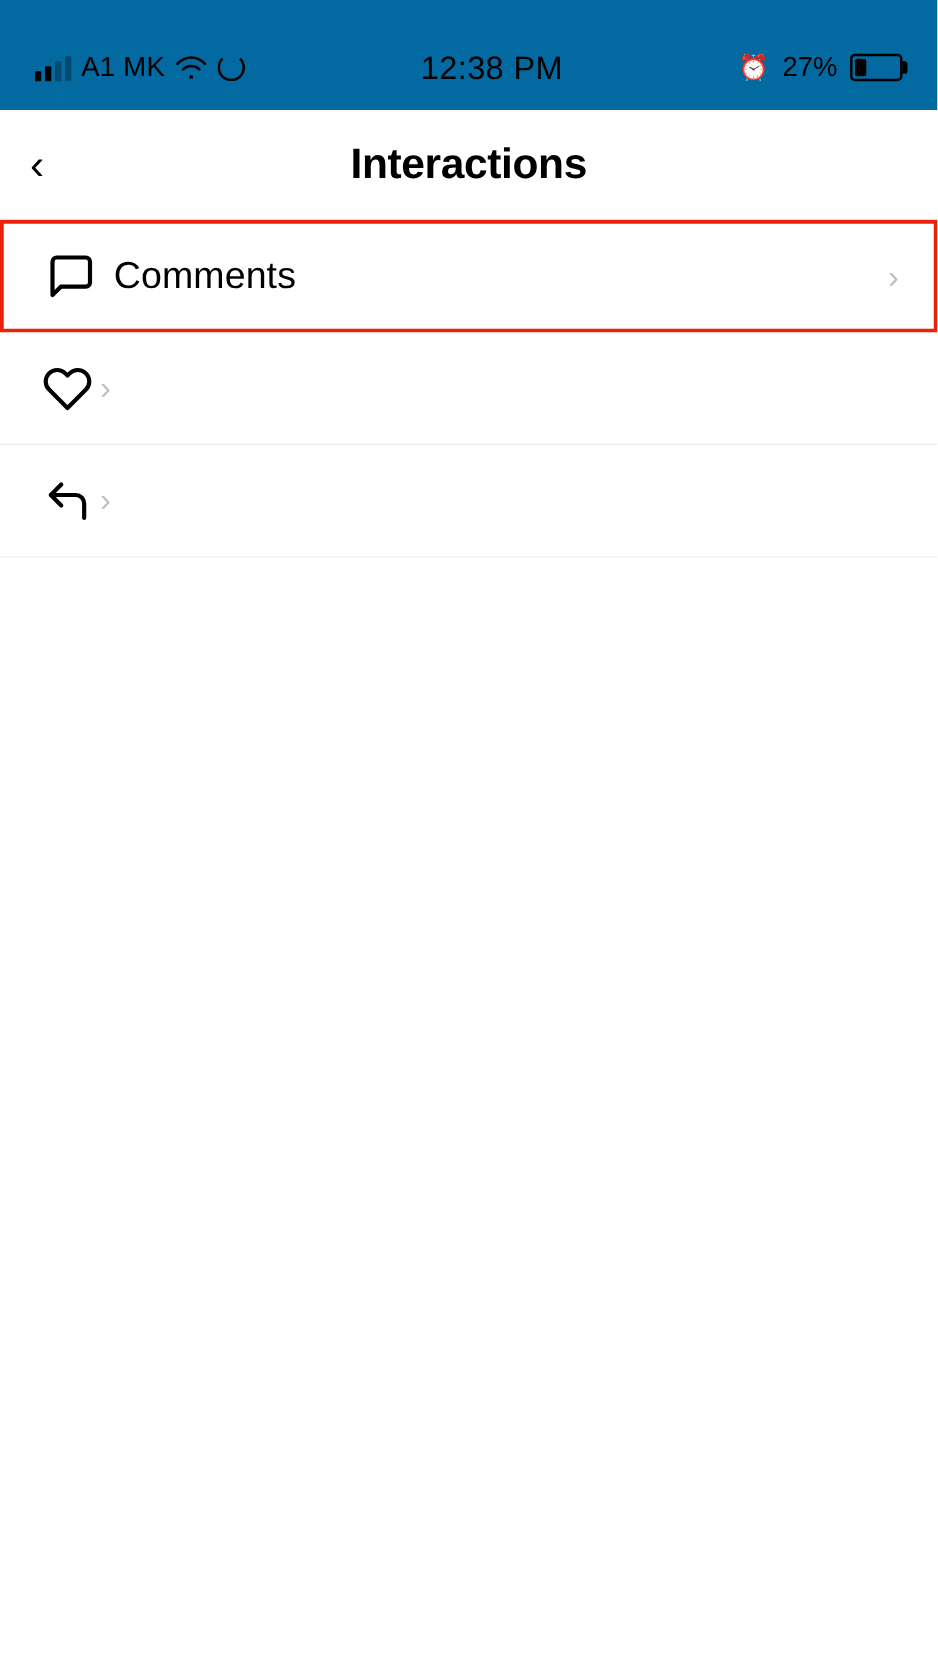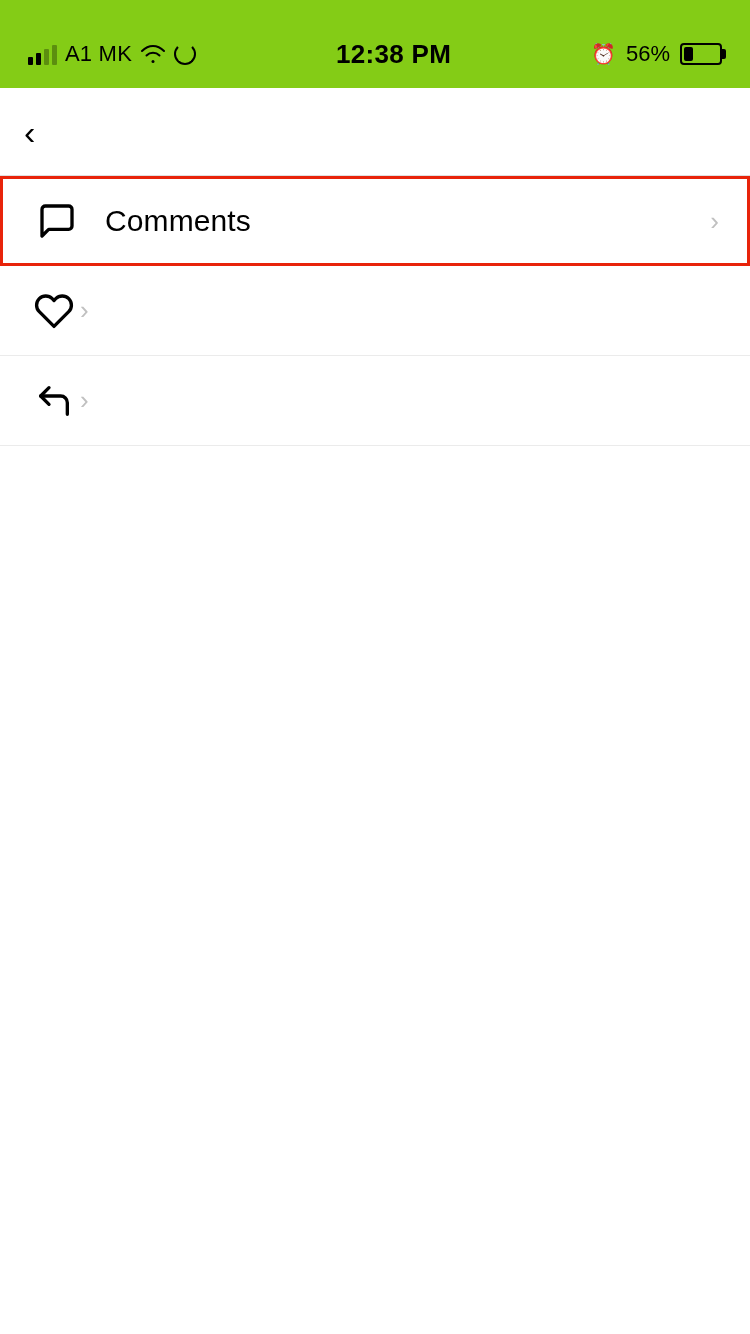--- a/index.html
+++ b/index.html
@@ -10,21 +10,21 @@
       min-height: 1334px;
       background: #ffffff;
       font-family: -apple-system, BlinkMacSystemFont, "Helvetica Neue", Arial, sans-serif;
       overflow-x: hidden;
     }
 
     
     .status-bar {
       width: 100%;
       height: 88px;
-      background: #84cc16;
+      background: #0369a1;
       display: flex;
       align-items: center;
       justify-content: space-between;
       padding: 20px 28px 0 28px;
     }
 
     .status-left {
       display: flex;
       align-items: center;
       gap: 8px;
@@ -62,21 +62,21 @@
     .spinner-icon {
       width: 22px;
       height: 22px;
       border: 2.5px solid #000;
       border-top-color: transparent;
       border-radius: 50%;
     }
 
     .status-center {
       font-size: 26px;
-      font-weight: 700;
+      font-weight: 400;
       color: #000;
       letter-spacing: 0.3px;
     }
 
     .status-right {
       display: flex;
       align-items: center;
       gap: 10px;
     }
 
@@ -186,21 +186,21 @@
       stroke: #000;
       fill: none;
       stroke-width: 2;
     }
 
     .menu-item-label {
       flex: 1;
       font-size: 30px;
       font-weight: 400;
       color: #000;
-      margin-left: 22px;
+      margin-left: 8px;
       letter-spacing: 0.1px;
     }
 
     .chevron-icon {
       color: #c0c0c0;
       font-size: 26px;
     }
   </style>
 </head>
 <body>
@@ -217,29 +217,30 @@
     <svg class="wifi-icon" viewBox="0 0 26 20" fill="none" xmlns="http://www.w3.org/2000/svg">
       <path d="M13 16a1.5 1.5 0 1 1 0 3 1.5 1.5 0 0 1 0-3z" fill="#000"></path>
       <path d="M6.5 11.5C8.2 9.8 10.5 8.8 13 8.8s4.8 1 6.5 2.7" stroke="#000" stroke-width="2" stroke-linecap="round" fill="none"></path>
       <path d="M2 7C5.3 3.7 9.4 2 13 2s7.7 1.7 11 5" stroke="#000" stroke-width="2" stroke-linecap="round" fill="none"></path>
     </svg>
     <div class="spinner-icon"></div>
   </div>
   <div class="status-center">12:38 PM</div>
   <div class="status-right">
     <span class="alarm-icon">⏰</span>
-    <span class="battery-text">56%</span>
+    <span class="battery-text">27%</span>
     <div class="battery-icon">
       <div class="battery-fill"></div>
     </div>
   </div>
 </div>
 
 <div class="nav-header">
   <button class="back-button">‹</button>
+  <span class="nav-title">Interactions</span>
 </div>
 
 <div class="menu-list">
 
   <div class="menu-item highlighted">
     <div class="menu-item-icon">
       <svg viewBox="0 0 24 24" xmlns="http://www.w3.org/2000/svg">
         <path d="M21 15a2 2 0 0 1-2 2H7l-4 4V5a2 2 0 0 1 2-2h14a2 2 0 0 1 2 2z" stroke-linecap="round" stroke-linejoin="round"></path>
       </svg>
     </div>

